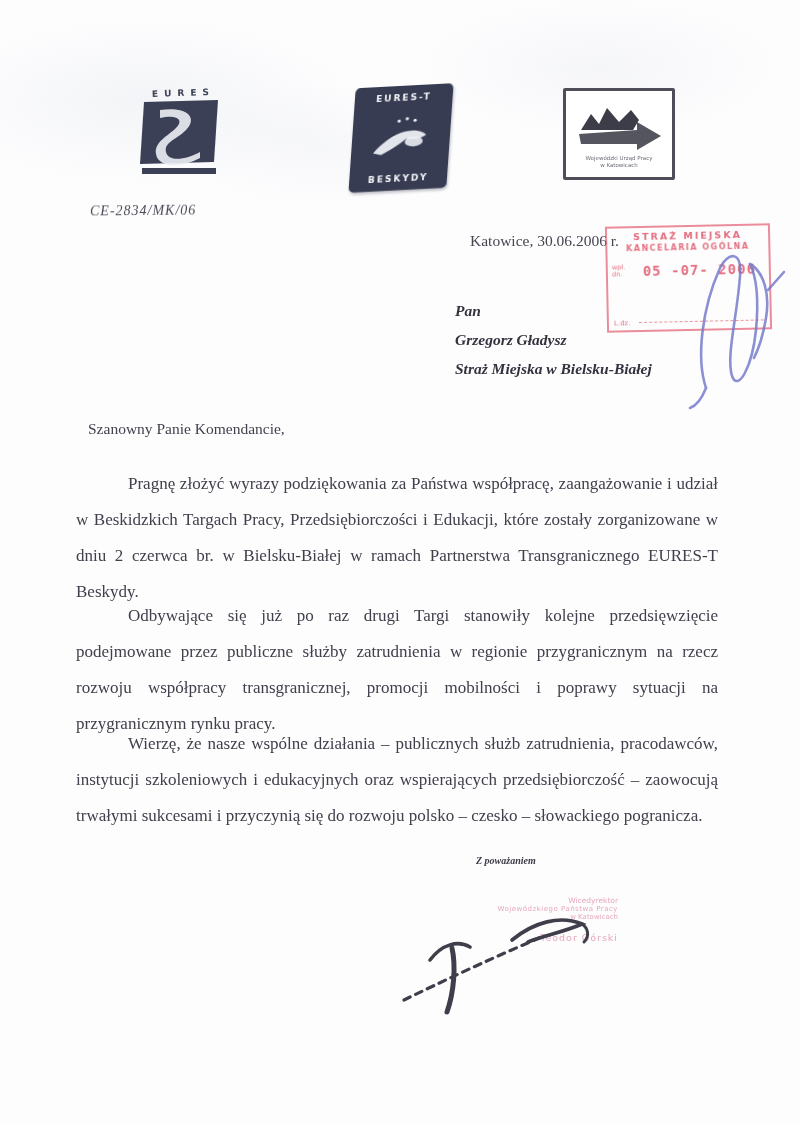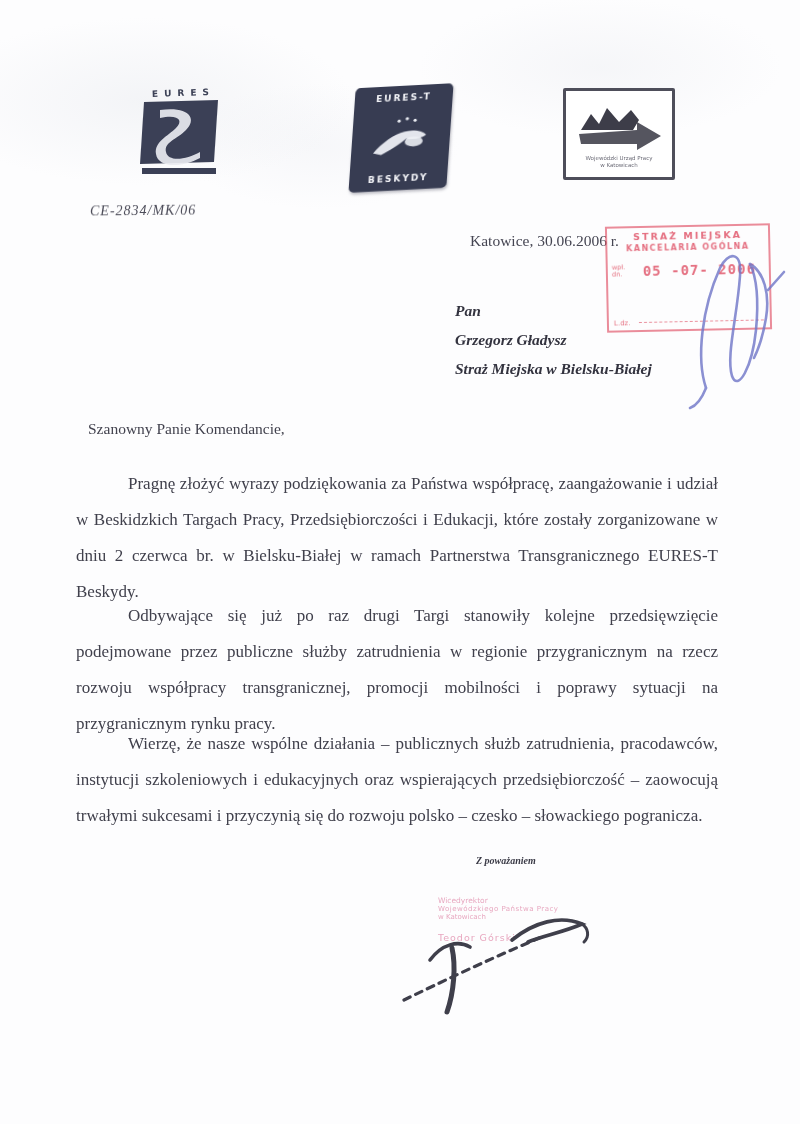--- a/index.html
+++ b/index.html
@@ -112,21 +112,21 @@
 
   .closing {
     position:absolute; left:468px; top:855px;
     font-weight:bold; font-style:italic; font-size:10px;
     color:#3a3a46; filter:blur(.5px);margin-left:8px;
   }
 
   
   .stamp-pink {
     position:absolute; left:438px; top:896px; width:180px;
-    font-family:"DejaVu Sans",sans-serif; text-align:left;
+    font-family:"DejaVu Sans",sans-serif; text-align:right;
     color:rgba(228,150,180,.85); filter:blur(.7px);
   }
   .stamp-pink .s1 { font-size:7.5px; }
   .stamp-pink .s2 { font-size:7px; letter-spacing:.5px; }
   .stamp-pink .s3 { font-size:7px; }
   .stamp-pink .name { font-size:9.5px; margin-top:11px; letter-spacing:1px; }
 
   .signature { position:absolute; left:392px; top:912px; width:210px; height:105px; pointer-events:none; }
 </style>
 </head>

